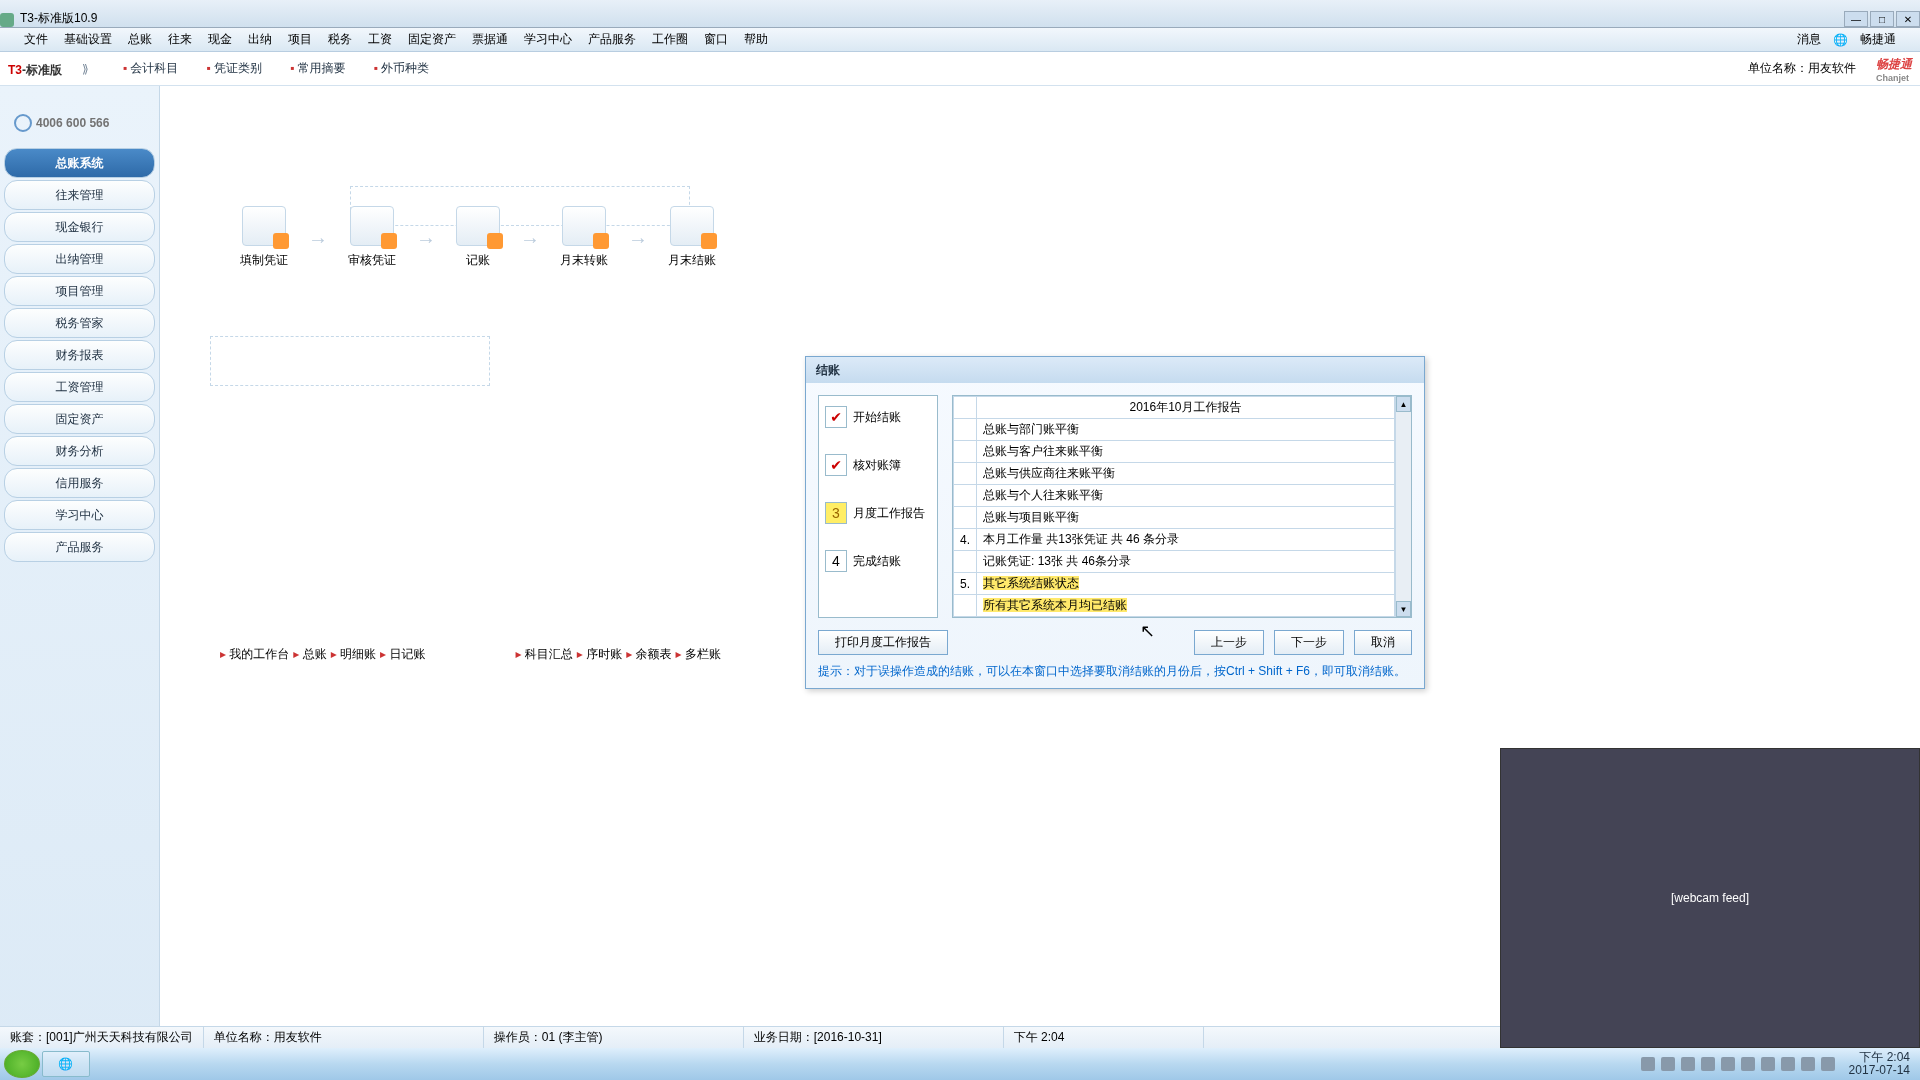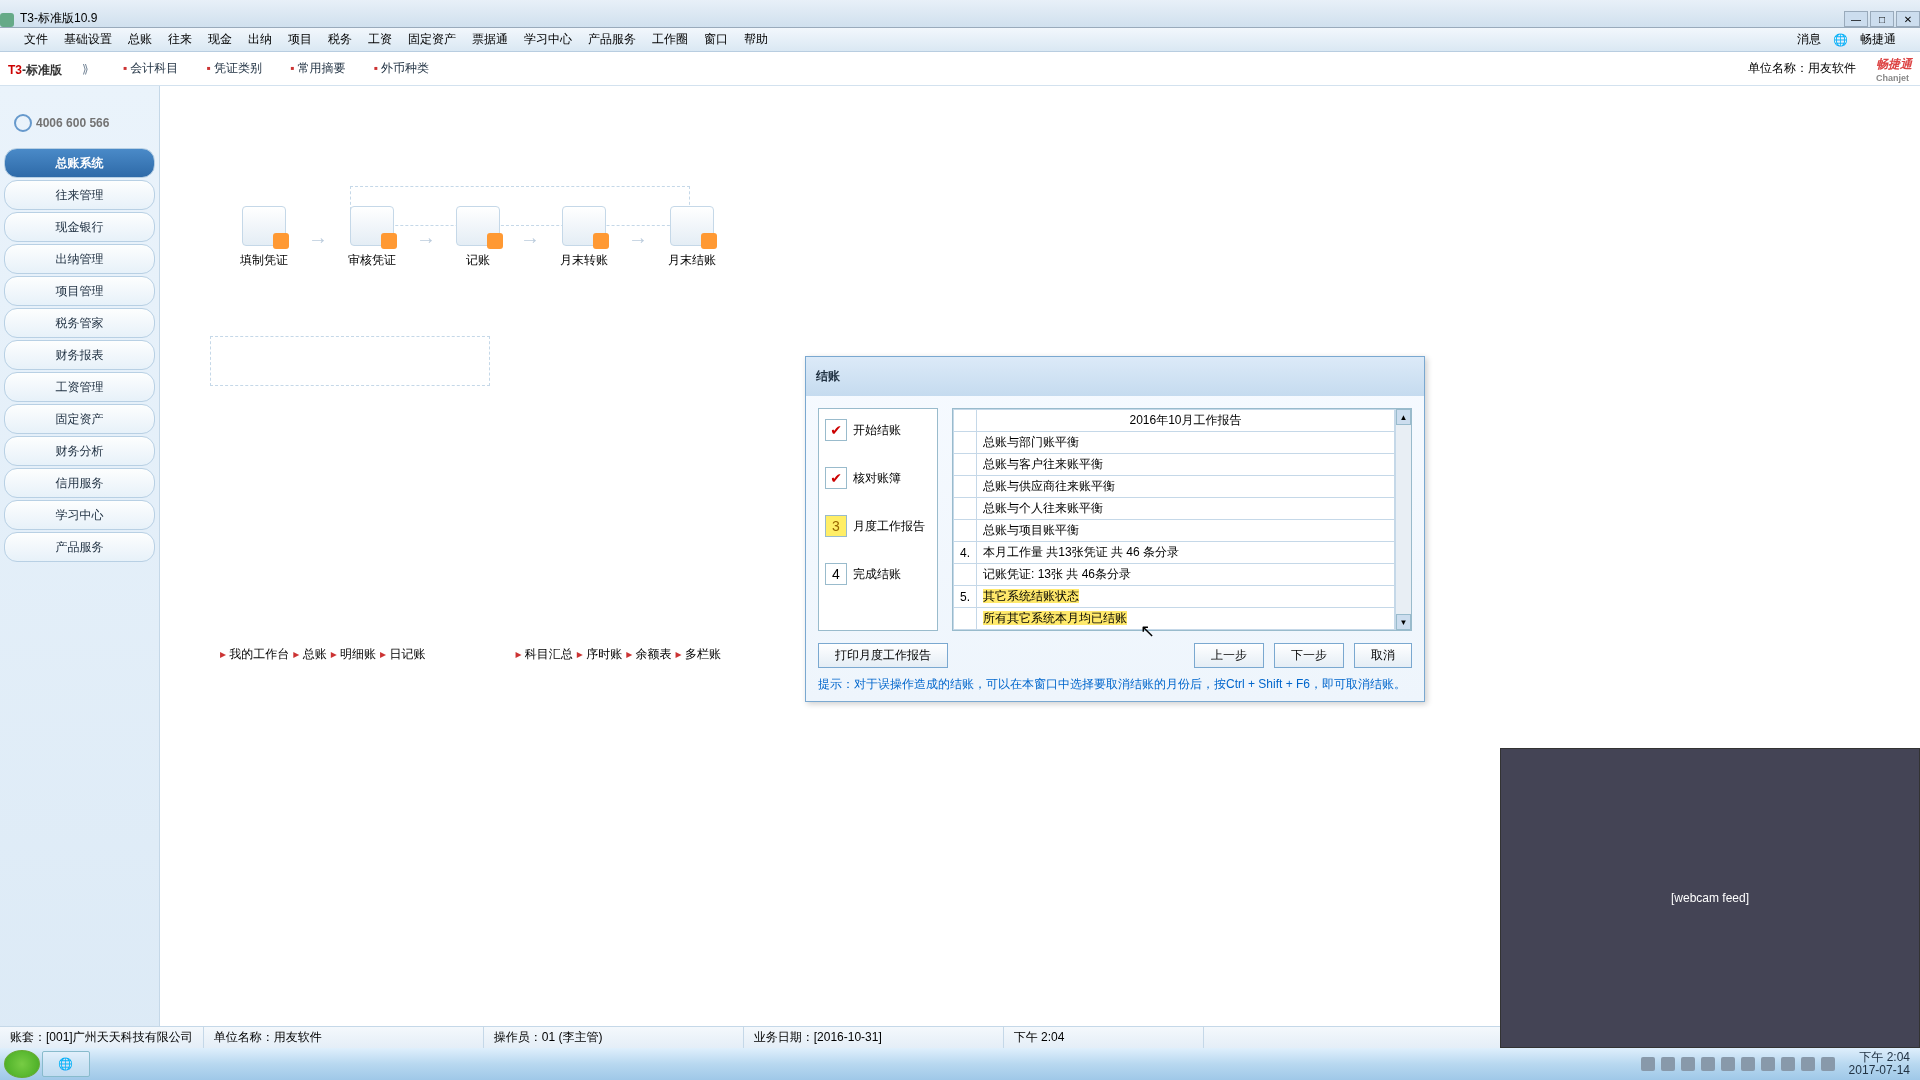--- a/index.html
+++ b/index.html
@@ -30,21 +30,21 @@
 .flow{position:absolute;left:80px;top:120px;display:flex;align-items:center;gap:20px}
 .flownode{display:flex;flex-direction:column;align-items:center;gap:6px}
 .flownode .fic{width:44px;height:40px;background:linear-gradient(#fff,#e4edf5);border:1px solid #c5d8e8;border-radius:4px;position:relative}
 .flownode .fic::after{content:"";position:absolute;right:-4px;bottom:-4px;width:16px;height:16px;background:#f93;border-radius:3px}
 .flow .arr{color:#bcd;font-size:20px}
 .flowbox{position:absolute;border:1px dashed #c5d8e8}
 .sublinks{position:absolute;left:60px;top:560px;display:flex;gap:90px}
 .sublinks .col{display:flex;flex-direction:row;gap:4px}
 .sublinks .sl::before{content:"▸ ";color:#c33}
 .dialog{position:absolute;left:645px;top:270px;width:620px;background:linear-gradient(#f6faff,#eef5fc);border:1px solid #7aa8d0;box-shadow:2px 2px 6px rgba(0,0,0,.2)}
-.dialog .dtitle{height:39px;background:linear-gradient(#dceaf8,#c5dbef);padding:9px 10px;display:flex;align-items:center;font-weight:bold;color:#234}
+.dialog .dtitle{height:26px;background:linear-gradient(#dceaf8,#c5dbef);padding:9px 10px;display:flex;align-items:center;font-weight:bold;color:#234}
 .dialog .dbody{padding:12px;display:flex;gap:14px}
 .steps{width:120px;background:#fff;border:1px solid #9bc;padding:6px 4px;display:flex;flex-direction:column;gap:18px}
 .step{display:flex;align-items:center;gap:6px;padding:4px 2px}
 .step .sic{width:22px;height:22px;border:1px solid #9bc;background:#fff;display:flex;align-items:center;justify-content:center;font-size:14px}
 .step.done .sic{color:#c00}
 .step.cur .sic{background:#fe6;color:#960}
 .report{flex:1;background:#fff;border:1px solid #9bc;position:relative}
 .report .scrollbar{position:absolute;right:0;top:0;bottom:0;width:16px;background:#e8eef4;border-left:1px solid #c5d8e8}
 .report .scrollbar .sbtn{height:16px;background:#cde;border:1px solid #9bc;display:flex;align-items:center;justify-content:center;font-size:8px}
 .report .scrollbar .sbtn.bot{position:absolute;bottom:0;width:100%}

